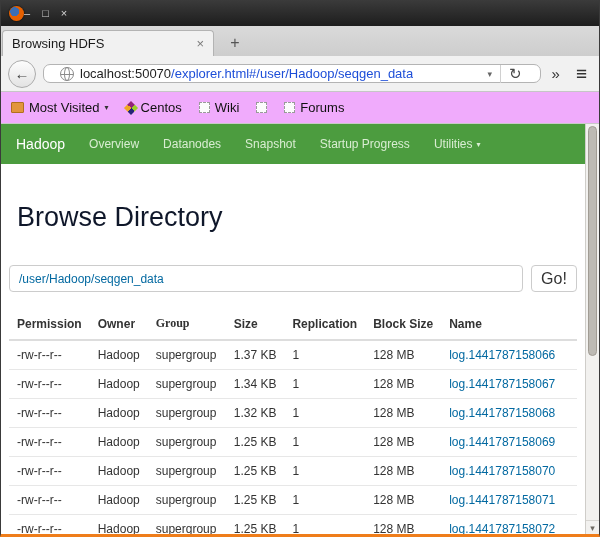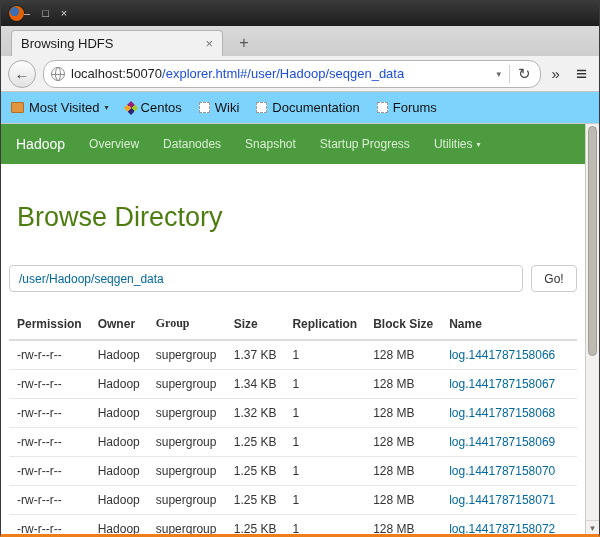--- a/index.html
+++ b/index.html
@@ -12,77 +12,77 @@
               display:flex; align-items:center; padding:0 8px; }
   .fx-icon { width:15px; height:15px; border-radius:50%;
              background:radial-gradient(circle at 38% 38%, #3c6eb4 0 34%, #e66000 35% 100%);
              box-shadow:0 0 2px #000; }
   .titlebar-title { flex:1; text-align:center; font-size:13px; font-weight:bold; letter-spacing:.2px; }
   .win-controls { display:flex; gap:12px; }
   .win-btn { font-size:11px; color:#d6d6d6; cursor:default; line-height:1; }
 
   
   .tabbar { flex:0 0 30px; background:linear-gradient(#dadada,#cdcdcd); display:flex; align-items:flex-end;
-            padding:4px 10px 0; gap:8px; }
+            padding:4px 1px 0; gap:8px; }
   .tab { width:212px; height:26px; background:#f1f1f1; border:1px solid #b3b3b3; border-bottom:none;
          border-radius:4px 4px 0 0; display:flex; align-items:center; padding:0 9px; gap:6px; }
   .tab-label { flex:1; font-size:13px; color:#1a1a1a; white-space:nowrap; overflow:hidden; }
   .tab-close { color:#7a7a7a; font-size:13px; }
   .newtab-btn { height:22px; width:26px; margin-bottom:2px; display:flex; align-items:center; justify-content:center;
                 color:#555; font-size:16px; border-radius:3px; }
 
   
   .navtoolbar { flex:0 0 36px; background:#f1f1f1; border-bottom:1px solid #c6c6c6;
                 display:flex; align-items:center; padding:0 7px; gap:7px; }
   .back-btn { flex:0 0 28px; height:28px; border-radius:50%; border:1px solid #ababab;
               background:linear-gradient(#fdfdfd,#e3e3e3); display:flex; align-items:center; justify-content:center;
               font-size:15px; color:#3d3d3d; }
-  .urlbar { flex:1; height:28px; background:#fff; border:1px solid #b4b4b4; border-radius:12px;
-            display:flex; align-items:center; padding:0 7px; gap:6px; min-width:0; }
+  .urlbar { flex:1; height:19px; background:#fff; border:1px solid #b4b4b4; border-radius:7px;
+            display:flex; align-items:center; padding:0 16px; gap:6px; min-width:0; }
   .globe-icon { flex:0 0 14px; width:14px; height:14px; border:1px solid #8b8b8b; border-radius:50%; position:relative; }
   .globe-icon::before { content:""; position:absolute; left:0; right:0; top:50%; border-top:1px solid #8b8b8b; }
   .globe-icon::after { content:""; position:absolute; top:-1px; bottom:-1px; left:3px; right:3px;
                        border:1px solid #8b8b8b; border-radius:50%; }
   .url-text { flex:1; display:flex; min-width:0; font-size:13px; white-space:nowrap; overflow:hidden; }
   .url-host { color:#1f1f1f; }
   .url-path { color:#1d4ed8; overflow:hidden; text-overflow:ellipsis; }
   .url-caret { color:#666; font-size:9px; padding:0 2px; }
   .url-sep { width:1px; height:18px; background:#d0d0d0; }
   .reload-btn { color:#4a4a4a; font-size:15px; padding:0 2px; }
   .overflow-btn { color:#333; font-size:15px; padding:0 4px; }
   .menu-btn { color:#333; font-size:19px; padding:0 5px; }
 
   
-  .bookmarksbar { flex:0 0 32px; background:#7dd3fc; border-bottom:1px solid #c9c9c9;
+  .bookmarksbar { flex:0 0 32px; background:#f0abfc; border-bottom:1px solid #c9c9c9;
                   display:flex; align-items:center; padding:0 10px; gap:17px; }
   .bm-item { display:flex; align-items:center; gap:5px; font-size:13px; color:#111; }
   .bm-caret { font-size:8px; color:#333; }
   .bm-icon-folder { width:13px; height:11px; background:#e2953c; border:1px solid #b0701d; border-radius:1px; }
   .bm-icon-centos { width:10px; height:10px; transform:rotate(45deg);
       background:conic-gradient(#9ccd2a 0 90deg, #262577 0 180deg, #efa724 0 270deg, #932279 0 360deg); }
   .bm-icon-page { width:11px; height:11px; border:1px dashed #9a9a9a; background:#fcfcfc; }
 
   
   .main { flex:1; display:flex; min-height:0; }
   .content-col { flex:1; display:flex; flex-direction:column; min-width:0; overflow:hidden; }
 
   
   .hnavbar { flex:0 0 40px; background:#4c9c3f; display:flex; align-items:center; padding:0 15px; gap:24px; }
   .h-brand { color:#fff; font-size:14px; }
   .h-item { color:#d9edd2; font-size:12px; display:flex; align-items:center; gap:4px; }
   .h-caret { font-size:8px; color:#d9edd2; }
 
   
   .content { flex:1; background:#fff; padding:0 8px; overflow:hidden; }
-  .page-heading { font-size:27px; font-weight:normal; color:#4d7c0f; margin:38px 8px 32px; }
+  .page-heading { font-size:27px; font-weight:normal; color:#0f172a; margin:38px 8px 32px; }
   .path-row { display:flex; gap:8px; margin:0 0 16px; }
   .path-input { flex:1; height:27px; border:1px solid #ccc; border-radius:4px; padding:0 9px;
                 font-size:12px; color:#0369a1; font-family:"Liberation Sans",sans-serif; background:#fff; }
   .go-btn { flex:0 0 46px; height:27px; border:1px solid #ccc; border-radius:4px; background:#fff;
-            font-size:12px; color:#333; font-family:"Liberation Sans",sans-serif; }
+            font-size:16px; color:#333; font-family:"Liberation Sans",sans-serif; }
 
   table.listing { width:100%; border-collapse:collapse; font-size:12px; color:#333; margin-top:4px; }
   table.listing th { text-align:left; font-weight:bold; font-size:12px; padding:8px; border-bottom:2px solid #ddd; white-space:nowrap; }
   table.listing td { padding:7px 8px; border-bottom:1px solid #e7e7e7; white-space:nowrap;margin-top:20px; }
   table.listing a { color:#0369a1; text-decoration:none; }
   .c-perm{width:80px;} .c-owner{width:56px;margin-left:8px;} .c-group{width:78px;font-family:Liberation Serif, serif;} .c-size{width:54px;}
   .c-repl{width:78px;} .c-block{width:70px;}
 
   
   .scrollbar-col { flex:0 0 14px; background:#f2f1ef; border-left:1px solid #cfcdc9;
@@ -141,21 +141,20 @@
     <div class="bm-item">
       <span class="bm-icon-centos"></span>
       <span>Centos</span>
     </div>
     <div class="bm-item">
       <span class="bm-icon-page"></span>
       <span>Wiki</span>
     </div>
     <div class="bm-item">
       <span class="bm-icon-page"></span>
-      <span>Documentation</span>
     </div>
     <div class="bm-item">
       <span class="bm-icon-page"></span>
       <span>Forums</span>
     </div>
   </div>
 
   <div class="main">
     <div class="content-col">
 

